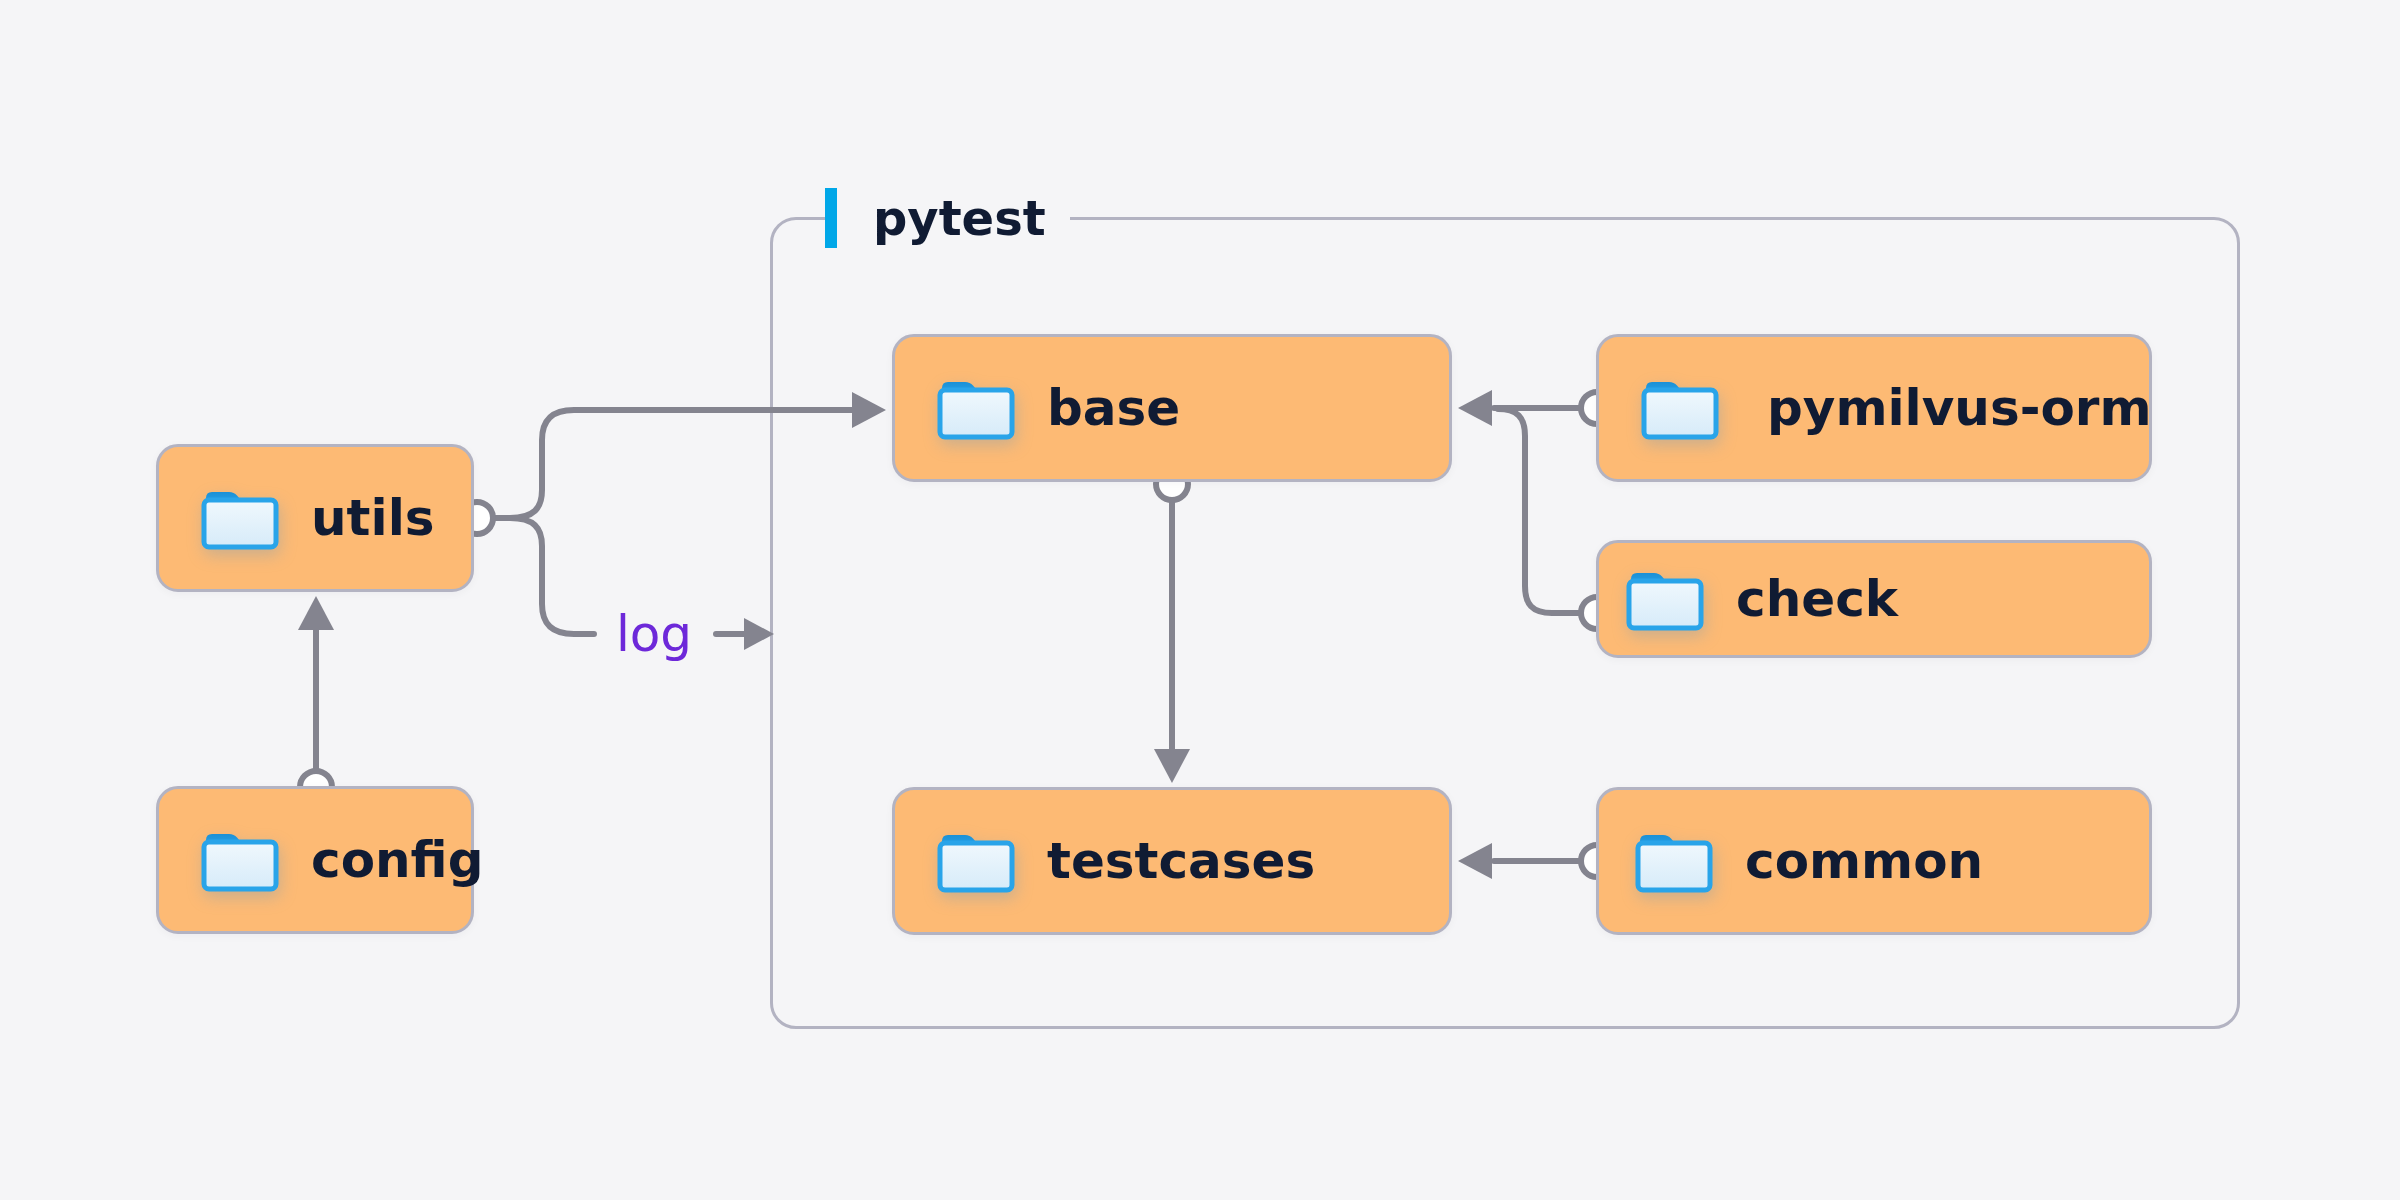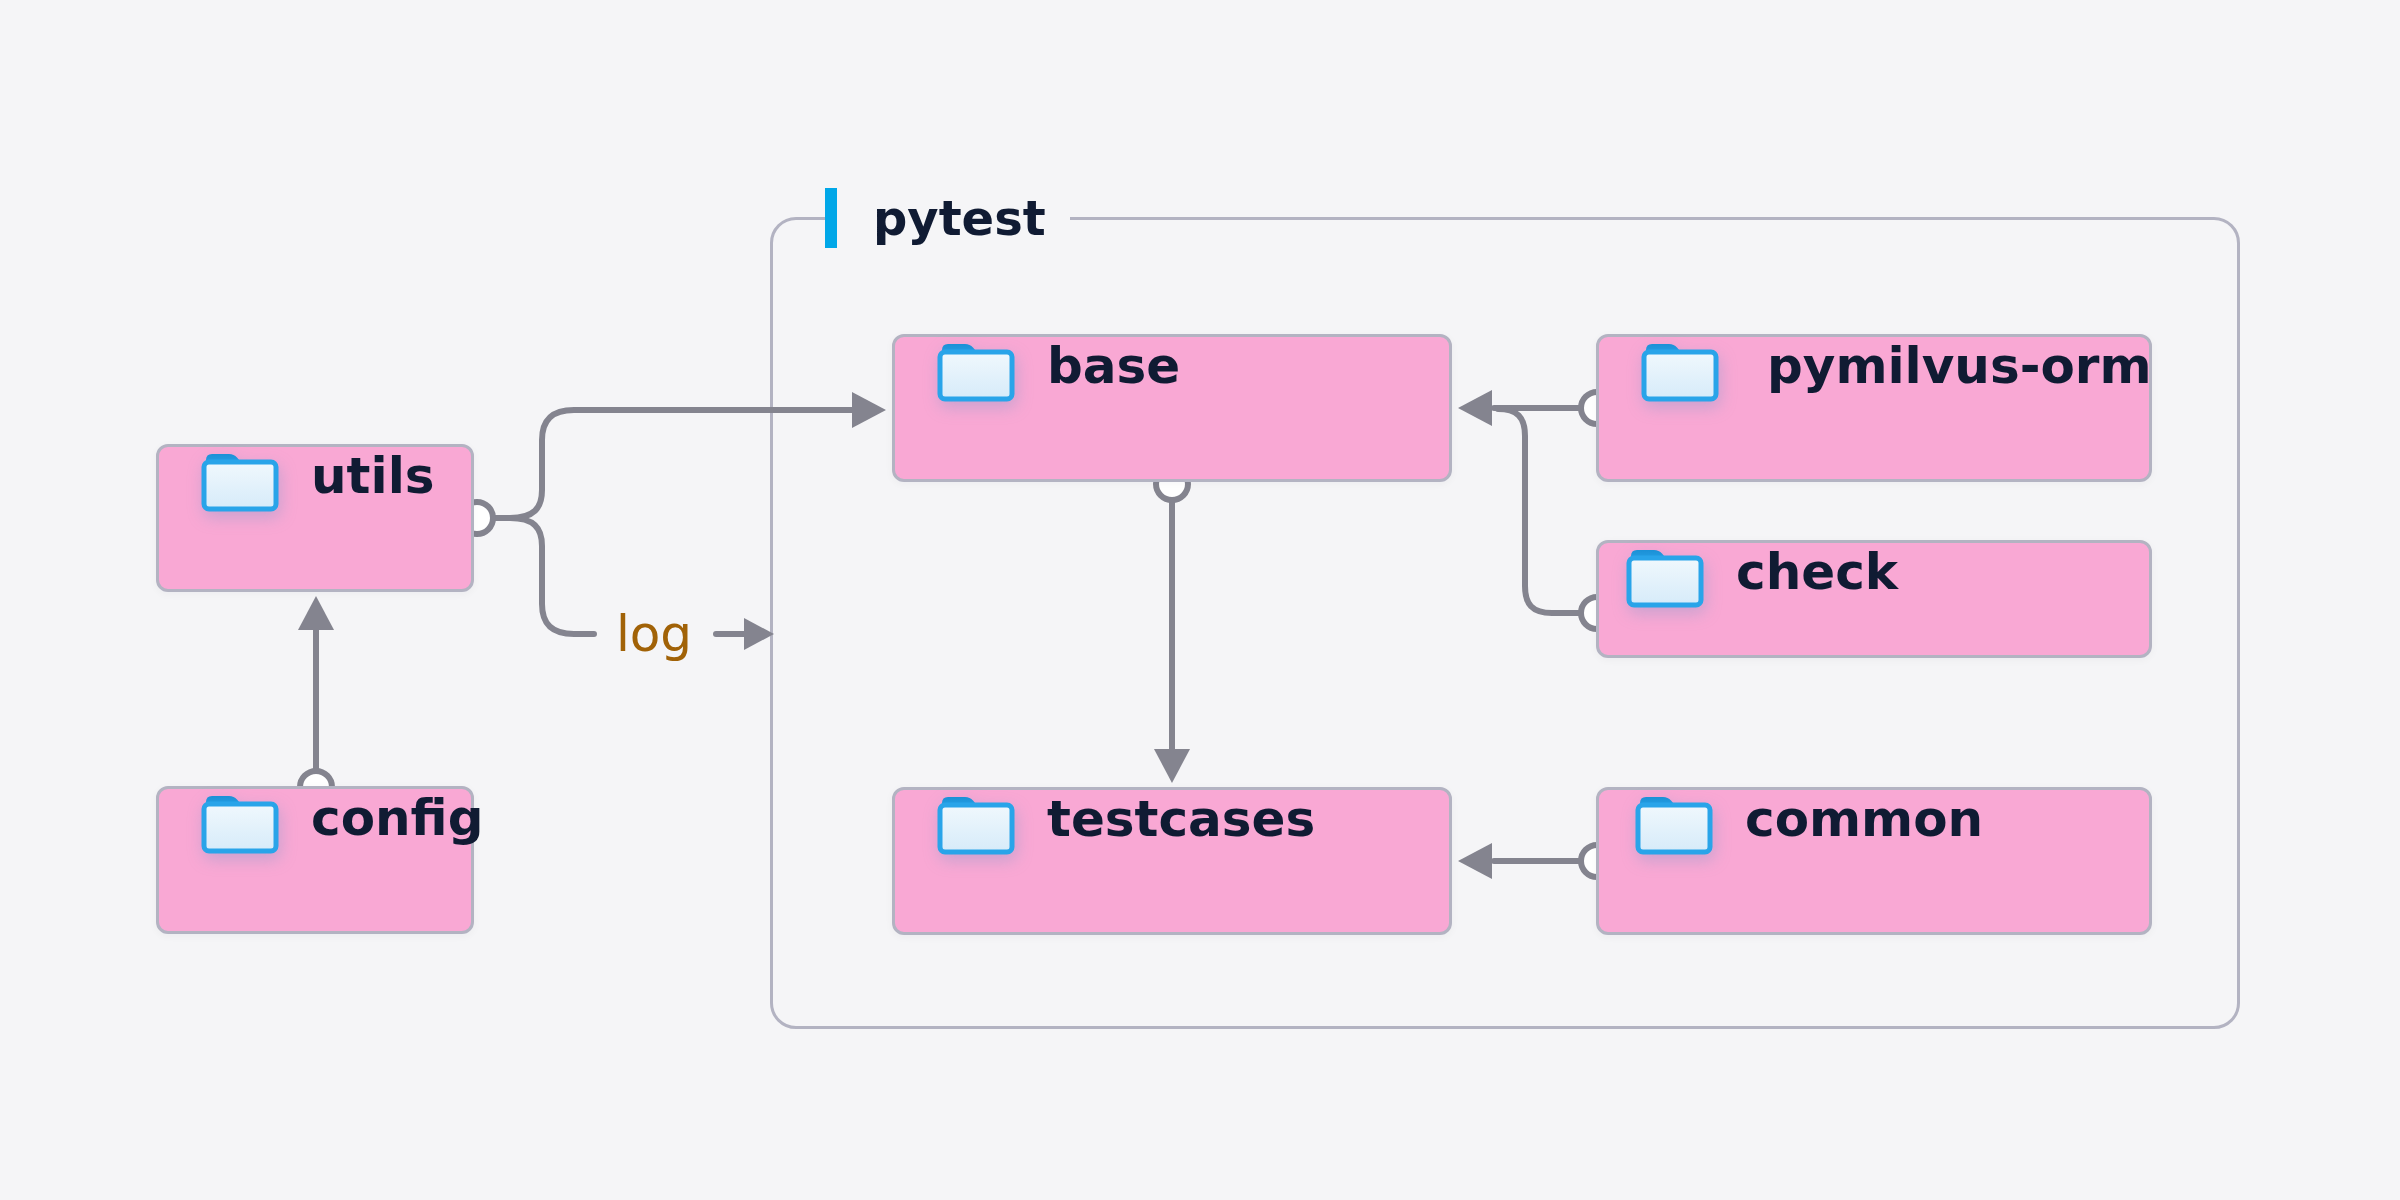--- a/index.html
+++ b/index.html
@@ -43,26 +43,26 @@
     font-size: 48px;
     font-weight: 700;
     color: #101b33;
     line-height: 60px;
     white-space: nowrap;
   }
 
   
   .node {
     position: absolute;
-    background: #f9a8d4;
+    background: #fdba74;
     border: 3px solid #b3b3c2;
-    border-radius: 12px;
+    border-radius: 22px;
     box-sizing: border-box;
     display: flex;
-    align-items: flex-start;
+    align-items: center;
     padding-left: 40px;
     gap: 30px;
     box-shadow: 0 2px 8px rgba(30,30,60,0.04);
   }
   .node-label {
     font-size: 50px;
     font-weight: 700;
     color: #101b33;
     white-space: nowrap;
   }
@@ -102,21 +102,21 @@
   }
 
   
   .edge-label {
     position: absolute;
     left: 594px; top: 602px;
     width: 120px; height: 64px;
     text-align: center;
     font-size: 50px;
     font-weight: 500;
-    color: #a16207;
+    color: #6d28d9;
     line-height: 64px;
   }
 </style>
 </head>
 <body>
 
 <div class="canvas">
 
   <div class="group-box">
     <div class="group-label">

